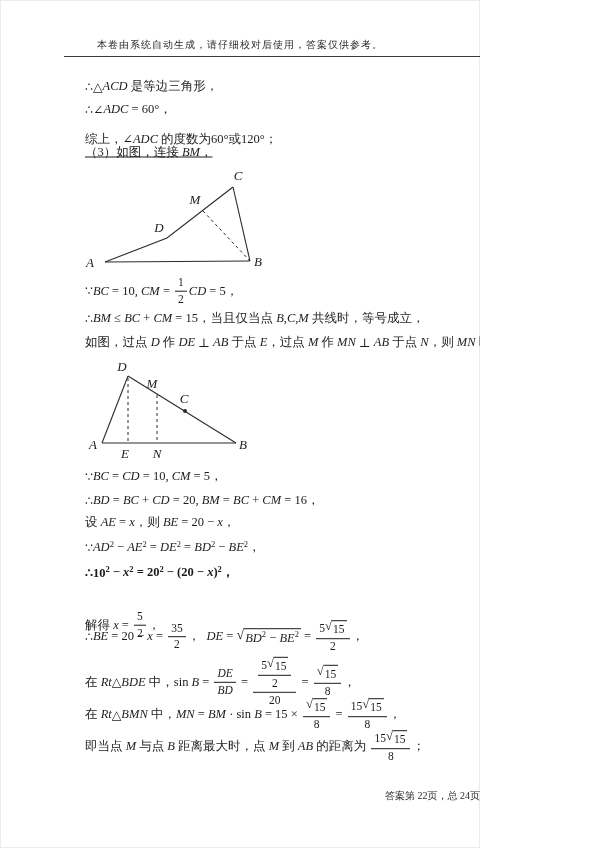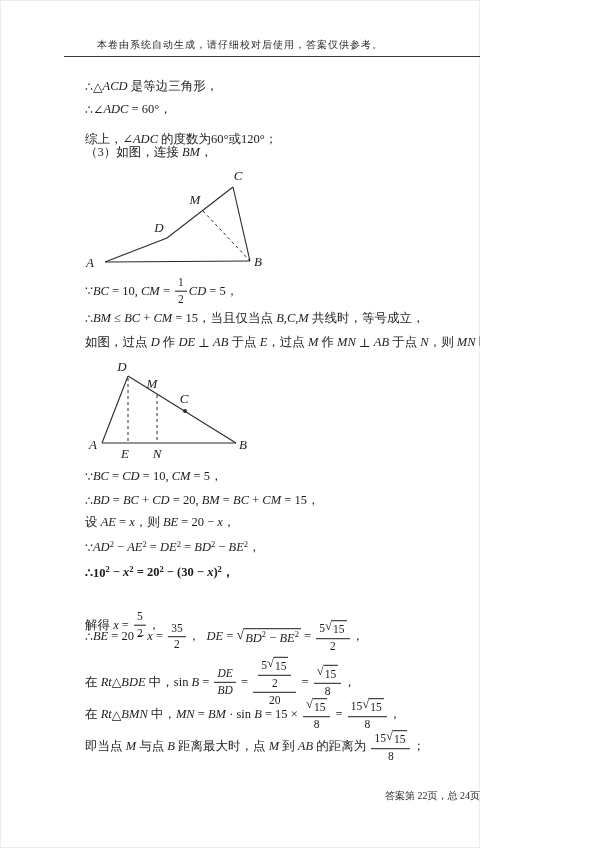--- a/index.html
+++ b/index.html
@@ -58,29 +58,29 @@
 
 <div class="page">
 
   <div class="header-text">本卷由系统自动生成，请仔细校对后使用，答案仅供参考。</div>
   <div class="header-rule"></div>
 
   <div id="lines-container">
       <div class="line" style="top: 86px;"><span>∴△</span><span class="it">ACD</span><span> 是等边三角形，</span></div>
       <div class="line" style="top: 109px;"><span>∴∠</span><span class="it">ADC</span><span> = 60°，</span></div>
       <div class="line" style="top: 139px;"><span>综上，∠</span><span class="it">ADC</span><span> 的度数为60°或120°；</span></div>
-      <div class="line" style="top: 152px;"><span>（3）如图，连接 </span><span class="it">BM</span><span>，</span></div>
+      <div class="line" style="top: 152px; text-decoration: underline;"><span>（3）如图，连接 </span><span class="it">BM</span><span>，</span></div>
       <div class="line" style="top: 291px;"><span>∵</span><span class="it">BC</span><span> = 10, </span><span class="it">CM</span><span> = </span><span class="frac"><span class="num"><span>1</span></span><span class="den"><span>2</span></span></span><span class="it">CD</span><span> = 5，</span></div>
       <div class="line" style="top: 318px;"><span>∴</span><span class="it">BM</span><span> ≤ </span><span class="it">BC</span><span> + </span><span class="it">CM</span><span> = 15，当且仅当点 </span><span class="it">B</span><span>,</span><span class="it">C</span><span>,</span><span class="it">M</span><span> 共线时，等号成立，</span></div>
       <div class="line" style="top: 342px;"><span>如图，过点 </span><span class="it">D</span><span> 作 </span><span class="it">DE</span><span> ⊥ </span><span class="it">AB</span><span> 于点 </span><span class="it">E</span><span>，过点 </span><span class="it">M</span><span> 作 </span><span class="it">MN</span><span> ⊥ </span><span class="it">AB</span><span> 于点 </span><span class="it">N</span><span>，则 </span><span class="it">MN</span><span> 即为所求，</span></div>
       <div class="line" style="top: 476px;"><span>∵</span><span class="it">BC</span><span> = </span><span class="it">CD</span><span> = 10, </span><span class="it">CM</span><span> = 5，</span></div>
-      <div class="line" style="top: 500px;"><span>∴</span><span class="it">BD</span><span> = </span><span class="it">BC</span><span> + </span><span class="it">CD</span><span> = 20, </span><span class="it">BM</span><span> = </span><span class="it">BC</span><span> + </span><span class="it">CM</span><span> = 15，</span></div>
+      <div class="line" style="top: 500px;"><span>∴</span><span class="it">BD</span><span> = </span><span class="it">BC</span><span> + </span><span class="it">CD</span><span> = 20, </span><span class="it">BM</span><span> = </span><span class="it">BC</span><span> + </span><span class="it">CM</span><span> = 16，</span></div>
       <div class="line" style="top: 522px;"><span>设 </span><span class="it">AE</span><span> = </span><span class="it">x</span><span>，则 </span><span class="it">BE</span><span> = 20 − </span><span class="it">x</span><span>，</span></div>
       <div class="line" style="top: 547px;"><span>∵</span><span class="it">AD</span><span class="sup">2</span><span> − </span><span class="it">AE</span><span class="sup">2</span><span> = </span><span class="it">DE</span><span class="sup">2</span><span> = </span><span class="it">BD</span><span class="sup">2</span><span> − </span><span class="it">BE</span><span class="sup">2</span><span>，</span></div>
-      <div class="line" style="top: 572px; font-weight: bold;"><span>∴10</span><span class="sup">2</span><span> − </span><span class="it">x</span><span class="sup">2</span><span> = 20</span><span class="sup">2</span><span> − (30 − </span><span class="it">x</span><span>)</span><span class="sup">2</span><span>，</span></div>
+      <div class="line" style="top: 572px; font-weight: bold;"><span>∴10</span><span class="sup">2</span><span> − </span><span class="it">x</span><span class="sup">2</span><span> = 20</span><span class="sup">2</span><span> − (20 − </span><span class="it">x</span><span>)</span><span class="sup">2</span><span>，</span></div>
       <div class="line" style="top: 604px; margin-top: 21px;"><span>解得 </span><span class="it">x</span><span> = </span><span class="frac"><span class="num"><span>5</span></span><span class="den"><span>2</span></span></span><span>，</span></div>
       <div class="line" style="top: 637px;"><span>∴</span><span class="it">BE</span><span> = 20 − </span><span class="it">x</span><span> = </span><span class="frac"><span class="num"><span>35</span></span><span class="den"><span>2</span></span></span><span>，  </span><span class="it">DE</span><span> = </span><span class="sqrt"><span class="sign">√</span><span class="rad"><span class="it">BD</span><span class="sup">2</span><span> − </span><span class="it">BE</span><span class="sup">2</span></span></span><span> = </span><span class="frac"><span class="num"><span>5</span><span class="sqrt"><span class="sign">√</span><span class="rad"><span>15</span></span></span></span><span class="den"><span>2</span></span></span><span>，</span></div>
       <div class="line" style="top: 682px;"><span>在 </span><span class="it">Rt</span><span>△</span><span class="it">BDE</span><span> 中，</span><span>sin </span><span class="it">B</span><span> = </span><span class="frac"><span class="num"><span class="it">DE</span></span><span class="den"><span class="it">BD</span></span></span><span> = </span><span class="frac"><span class="num"><span class="frac"><span class="num"><span>5</span><span class="sqrt"><span class="sign">√</span><span class="rad"><span>15</span></span></span></span><span class="den"><span>2</span></span></span></span><span class="den"><span>20</span></span></span><span> = </span><span class="frac"><span class="num"><span class="sqrt"><span class="sign">√</span><span class="rad"><span>15</span></span></span></span><span class="den"><span>8</span></span></span><span>，</span></div>
       <div class="line" style="top: 715px;"><span>在 </span><span class="it">Rt</span><span>△</span><span class="it">BMN</span><span> 中，</span><span class="it">MN</span><span> = </span><span class="it">BM</span><span> · sin </span><span class="it">B</span><span> = 15 × </span><span class="frac"><span class="num"><span class="sqrt"><span class="sign">√</span><span class="rad"><span>15</span></span></span></span><span class="den"><span>8</span></span></span><span> = </span><span class="frac"><span class="num"><span>15</span><span class="sqrt"><span class="sign">√</span><span class="rad"><span>15</span></span></span></span><span class="den"><span>8</span></span></span><span>，</span></div>
       <div class="line" style="top: 747px;"><span>即当点 </span><span class="it">M</span><span> 与点 </span><span class="it">B</span><span> 距离最大时，点 </span><span class="it">M</span><span> 到 </span><span class="it">AB</span><span> 的距离为 </span><span class="frac"><span class="num"><span>15</span><span class="sqrt"><span class="sign">√</span><span class="rad"><span>15</span></span></span></span><span class="den"><span>8</span></span></span><span>；</span></div>
     </div>
 
   <svg class="diagram" style="left:60px; top:170px;" width="215" height="102" viewBox="0 0 215 102">
     <path d="M45,92 L107,68 L173,17"></path>
     <line x1="173" y1="17" x2="190" y2="91"></line>

